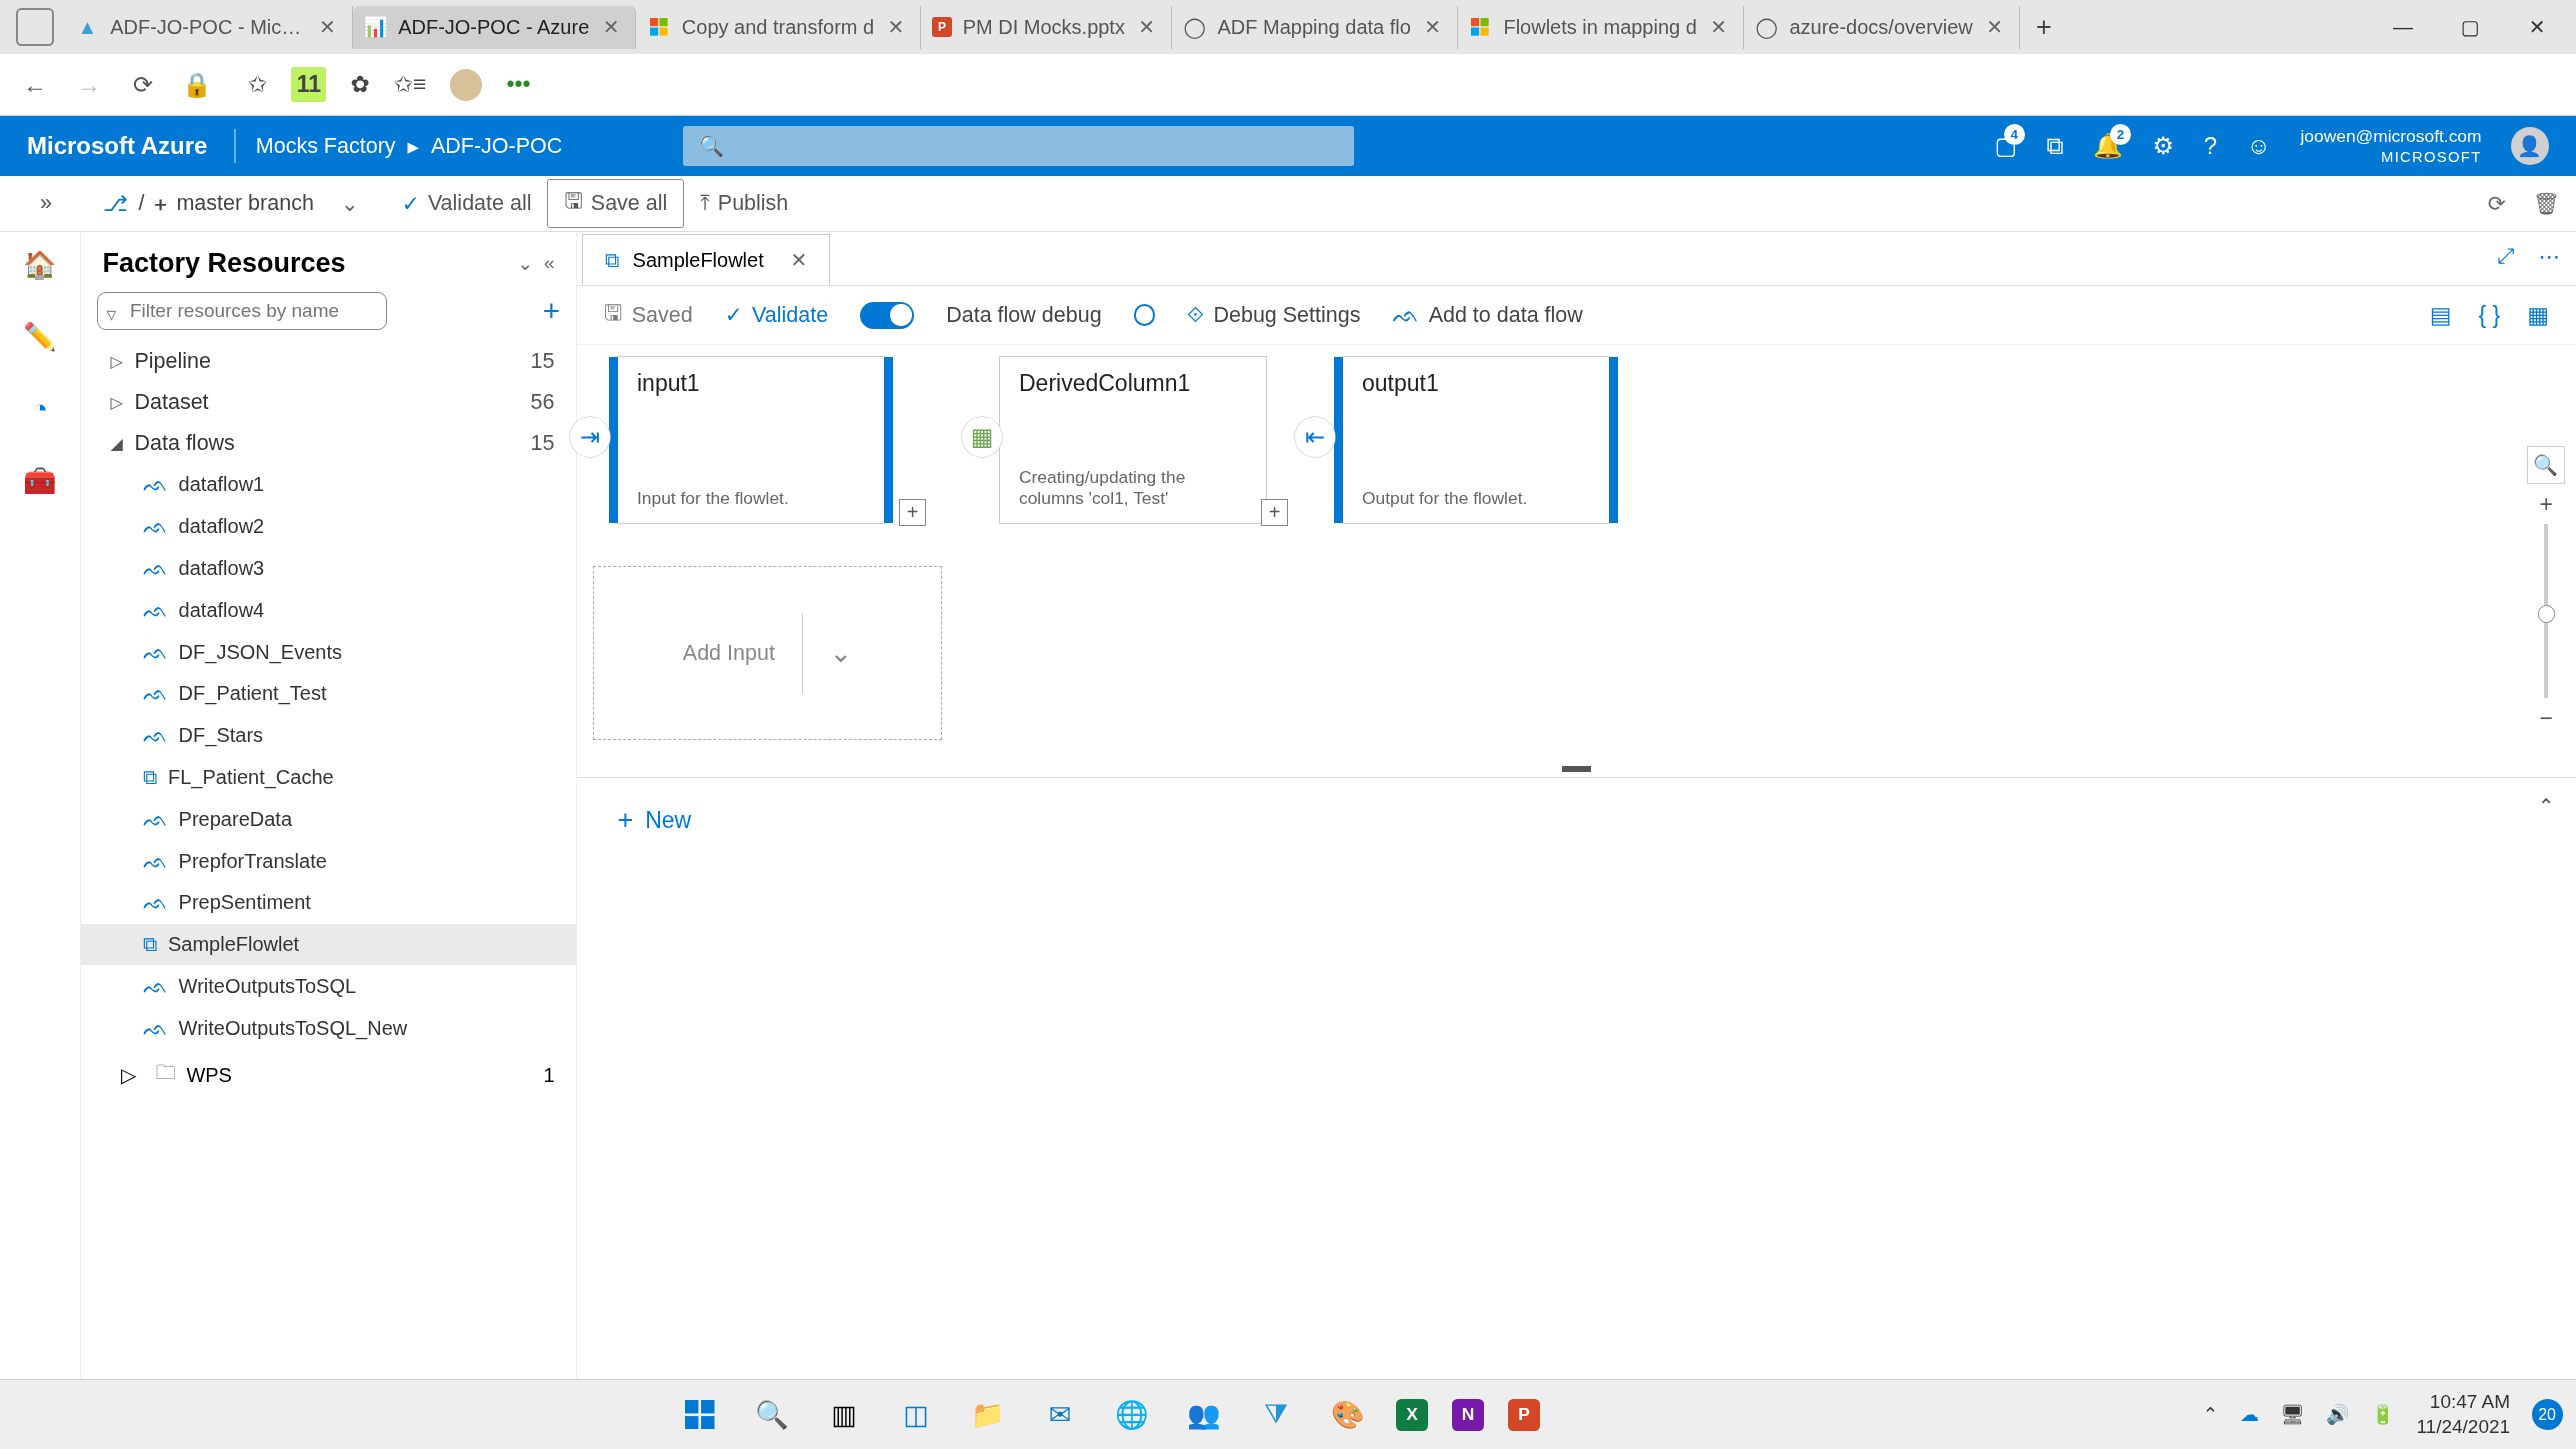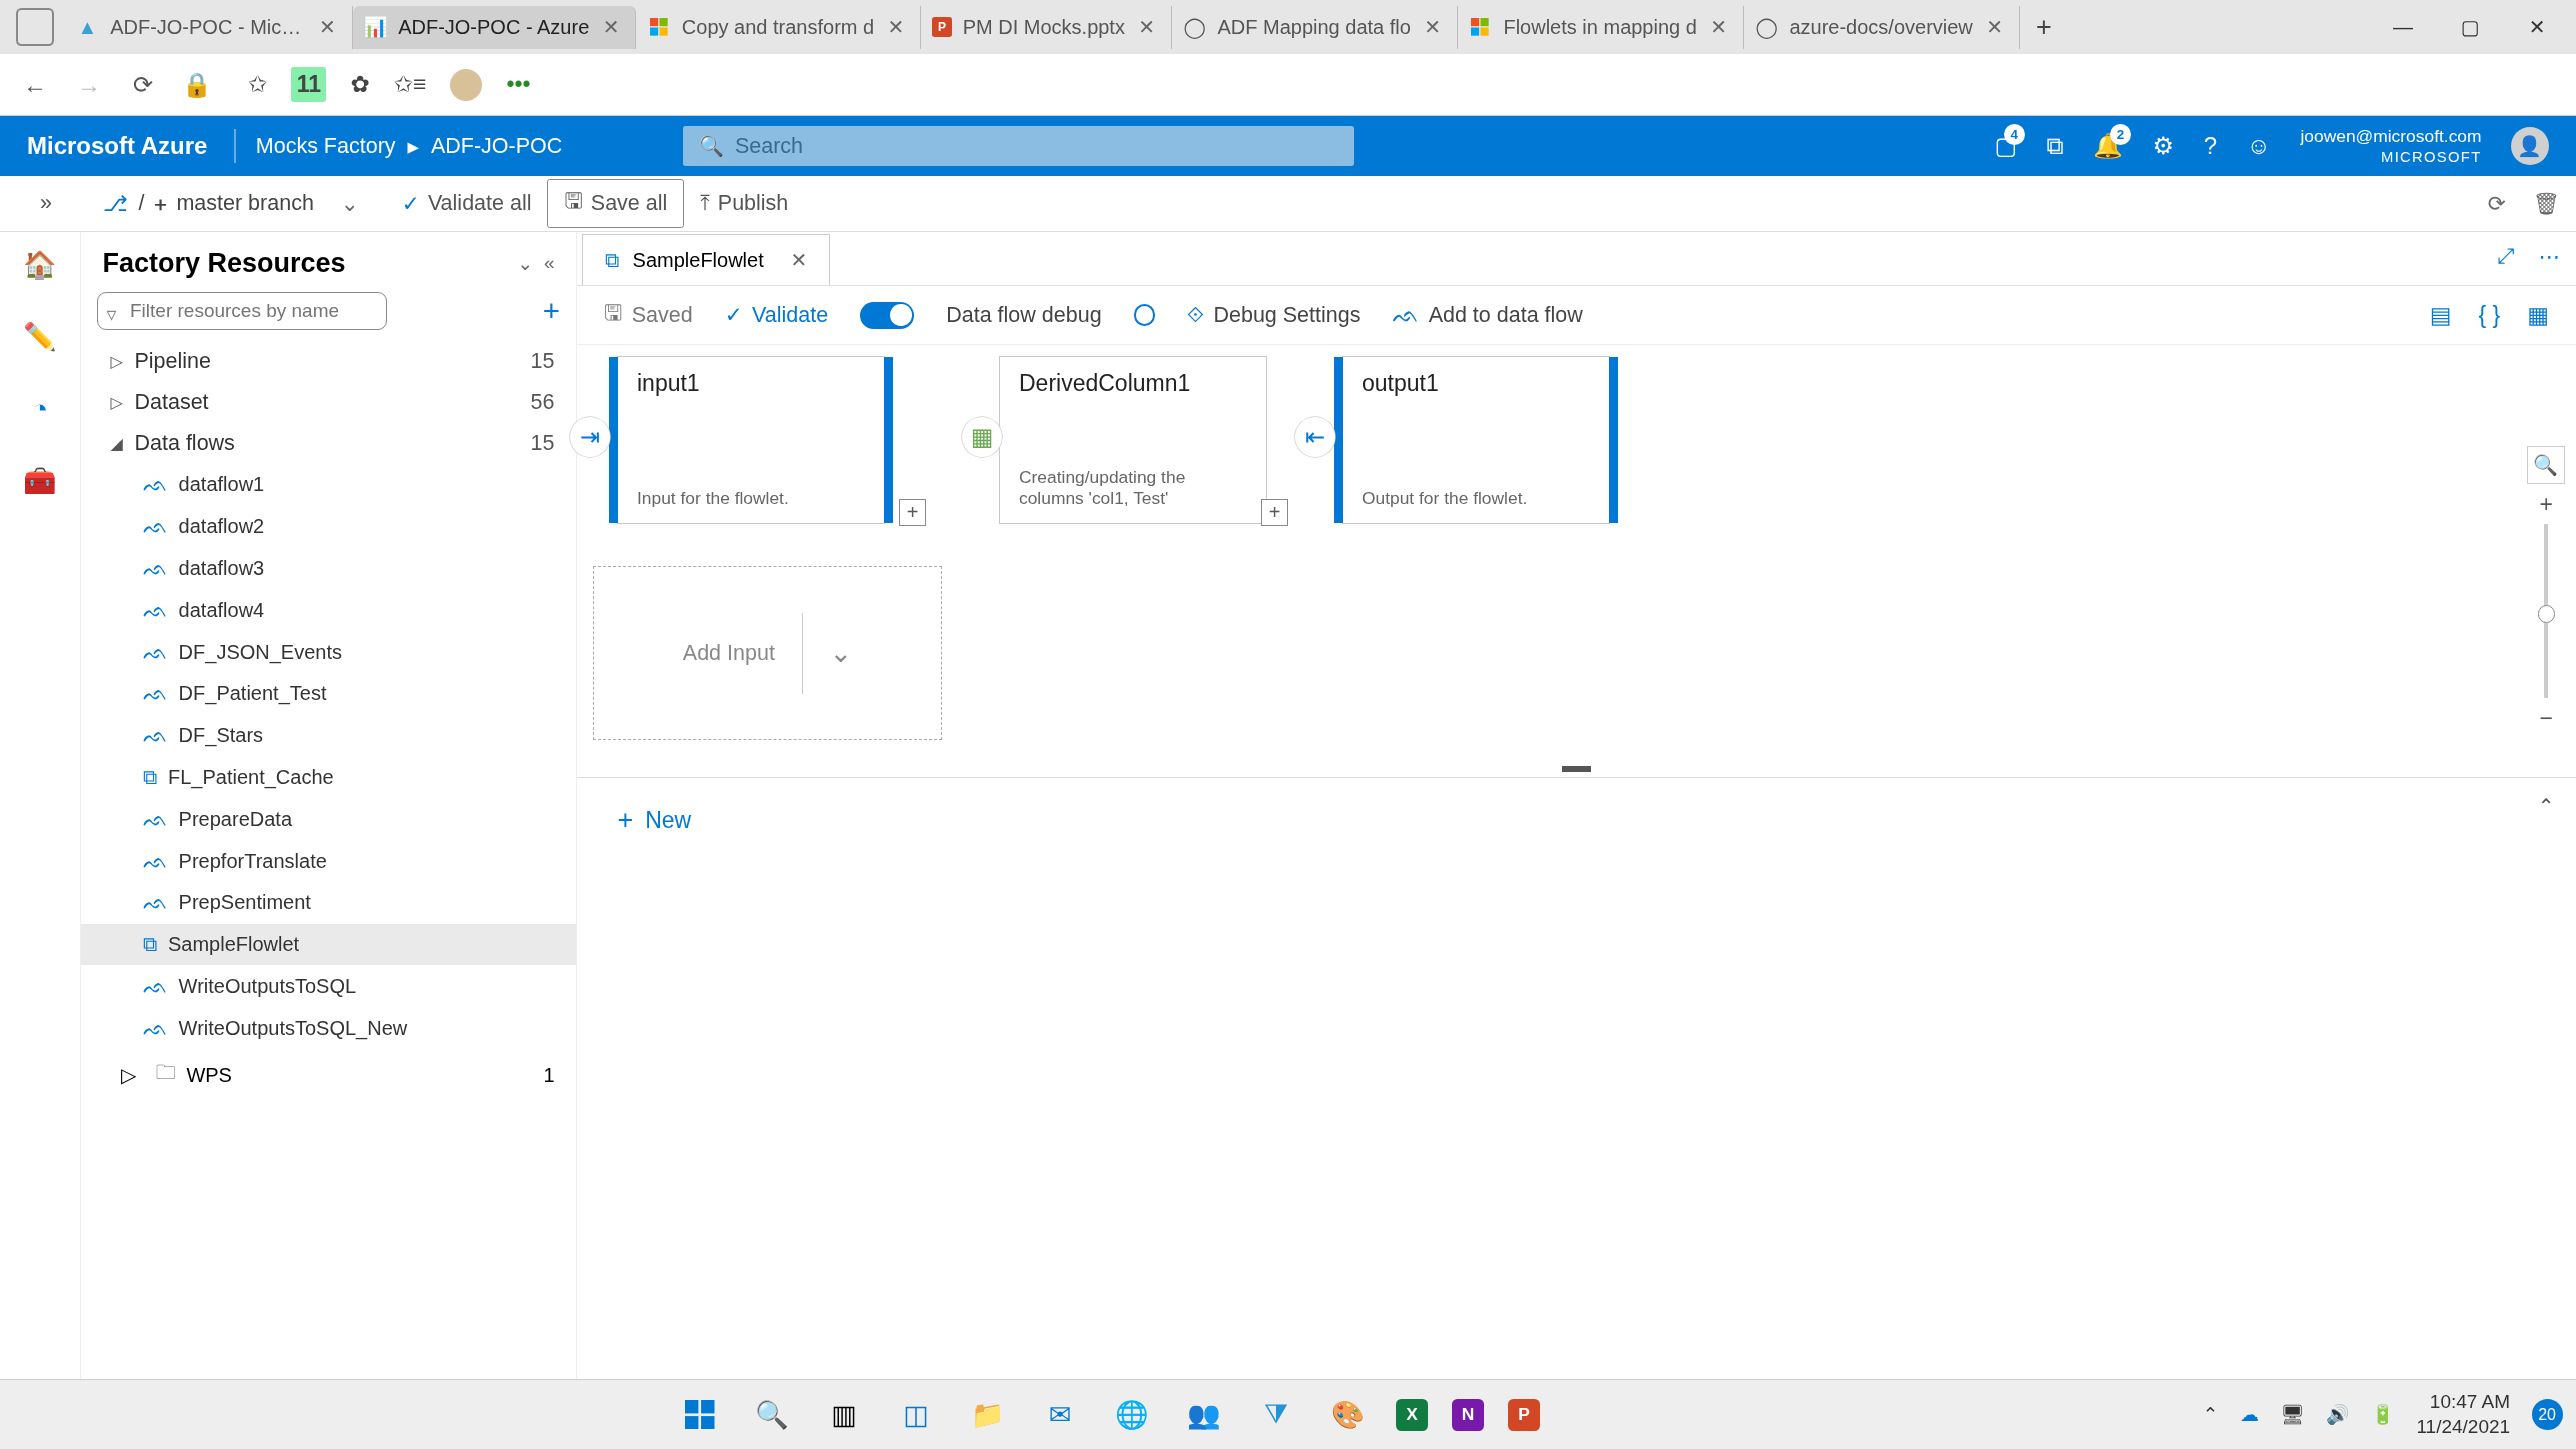--- a/index.html
+++ b/index.html
@@ -15,21 +15,21 @@
   .btab .x { margin-left: 13.4px; color: #666; flex-shrink:0; }
   .btabs-plus { font-size: 27px; color: #444; padding: 0 16px; }
   .wctrls { margin-left: auto; display: flex; }
   .wctrls div { width: 67px; height: 40px; display:flex; align-items:center; justify-content:center; font-size:20px; color:#333; }
 
   .addr-bar { height: 62px; background: #fff; display: flex; align-items: center; padding: 0 16px; border-bottom: 0.7px solid #ccc; }
   .addr-bar .nav-ico { width: 38px; height: 38px; margin-right: 16px; display:flex; align-items:center; justify-content:center; color:#555; font-size:24px; }
   .addr-bar .url { flex:1; font-size: 21.5px; color:#444; white-space:nowrap; overflow:hidden; text-overflow:ellipsis; }
   .addr-bar .right-icos { display:flex; align-items:center; gap:24px; margin-left:16px; }
   .addr-bar .right-icos span { font-size:23px; color:#444; }
-  .pdf-badge { background:#86efac; color:#fff; font-size:13.4px; font-weight:bold; padding:4px 5.4px; border-radius:2.7px; }
+  .pdf-badge { background:#bef264; color:#fff; font-size:13.4px; font-weight:bold; padding:4px 5.4px; border-radius:2.7px; }
   .avatar-sm { width:32px; height:32px; border-radius:50%; background:#d8c098; }
 
   
   .az-header { height: 60px; background:#0078d4; color:#fff; display:flex; align-items:center; padding:0 27px; }
   .az-header .brand { font-size:24px; font-weight:600; margin-right:27px; }
   .az-header .sep { width:1.3px; height:34px; background:rgba(255,255,255,.4); margin-right:20px; }
   .az-header .crumb { font-size:21.5px; display:flex; align-items:center; gap:12px; }
   .az-header .crumb .tri { font-size:14.8px; }
   .az-search { margin-left:121px; width:671px; height:40px; background:#8bbce2; border-radius:2.7px; display:flex; align-items:center; padding:0 16px; color:#fff; }
   .az-search input { background:transparent; border:none; color:#3a6890; font-size:21.5px; width:100%; outline:none; }
@@ -206,21 +206,20 @@
 <div class="az-header">
   <div class="brand">Microsoft Azure</div>
   <div class="sep"></div>
   <div class="crumb">
     <span>Mocks Factory</span>
     <span class="tri">▶</span>
     <span>ADF-JO-POC</span>
   </div>
   <div class="az-search">
     <span style="margin-right:10.7px;">🔍</span>
-    <input placeholder="Search" style="">
   </div>
   <div class="az-hdr-right">
     <div class="ico">▢<span class="az-badge">4</span></div>
     <div class="ico">⧉</div>
     <div class="ico">🔔<span class="az-badge">2</span></div>
     <div class="ico">⚙</div>
     <div class="ico">?</div>
     <div class="ico">☺</div>
     <div class="az-user">
       <div>joowen@microsoft.com</div>

